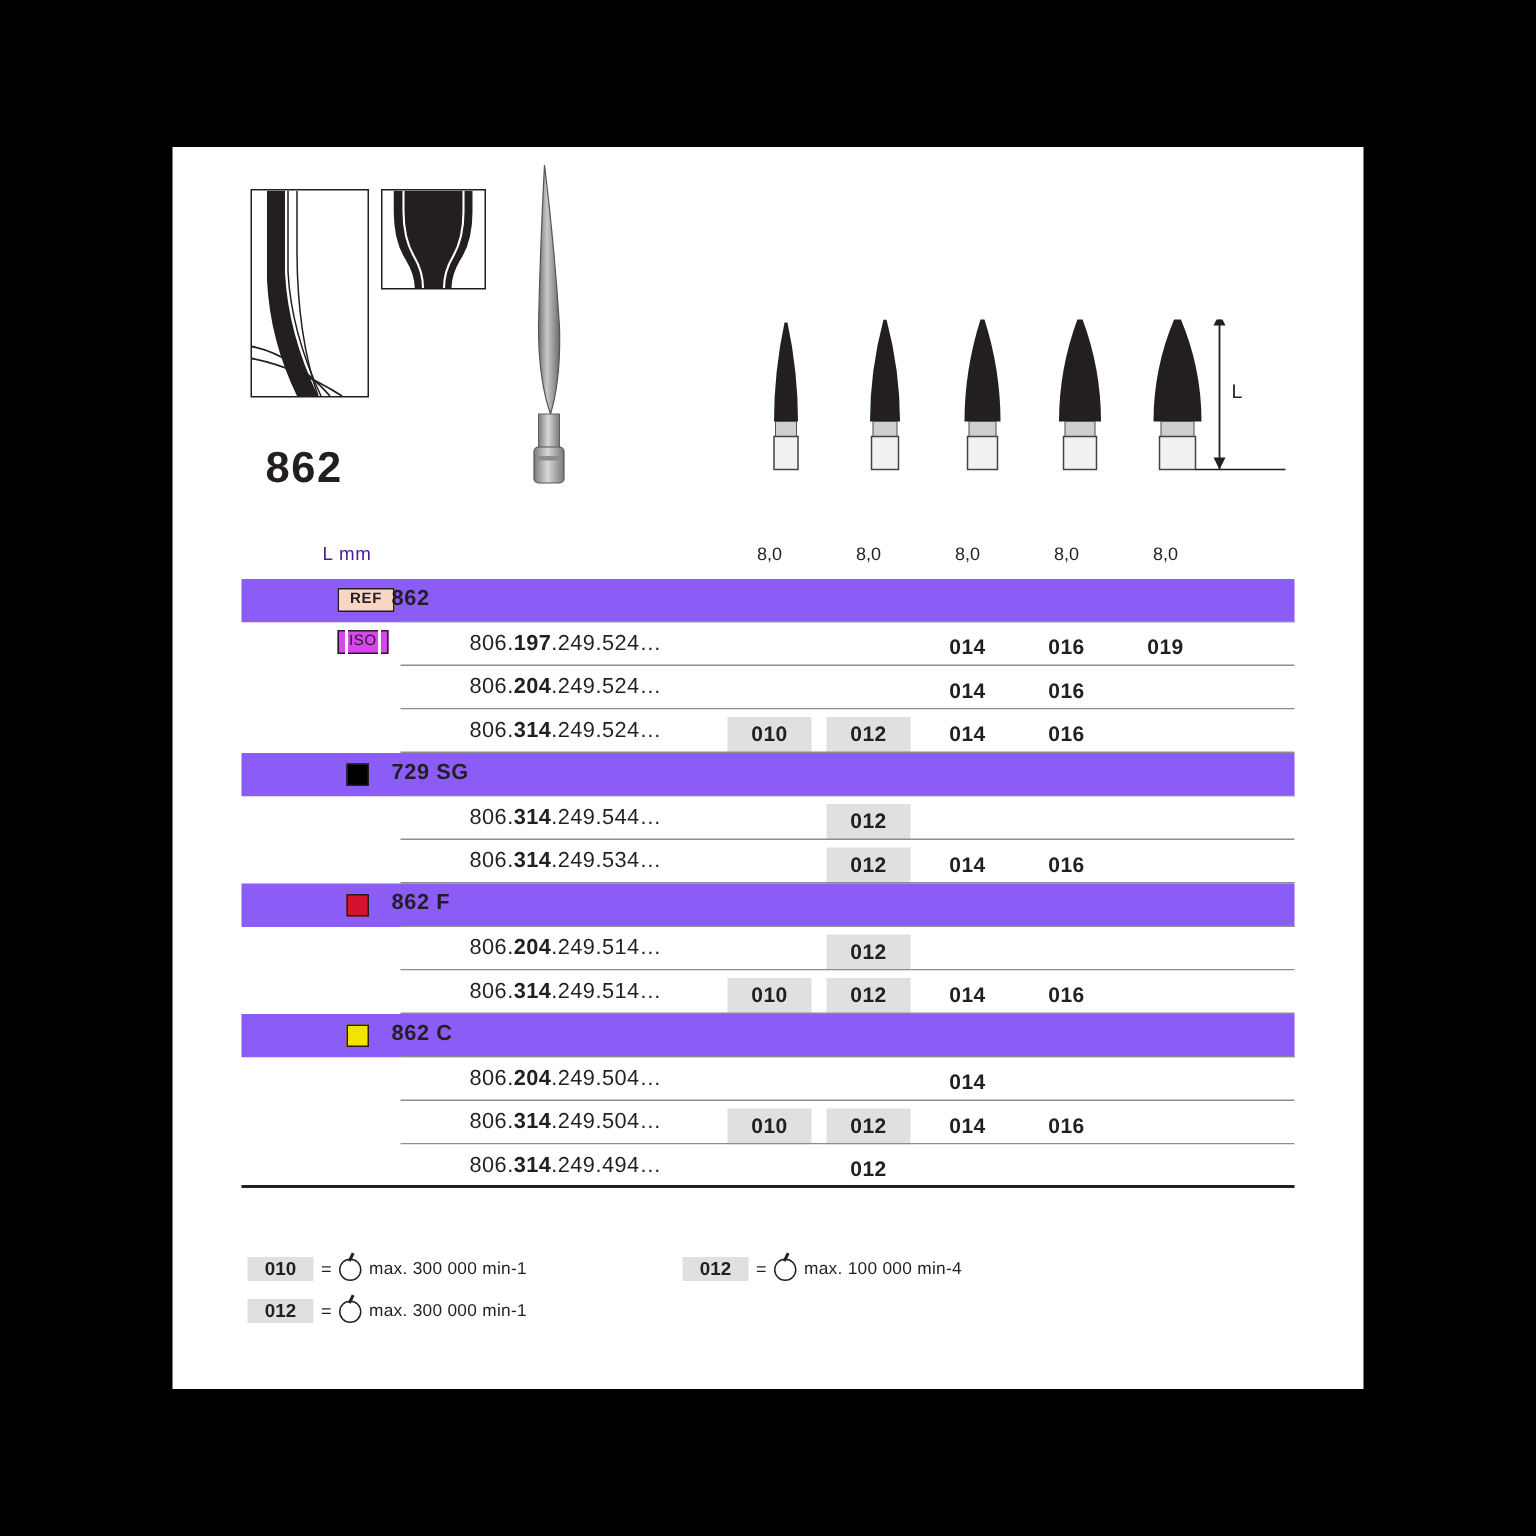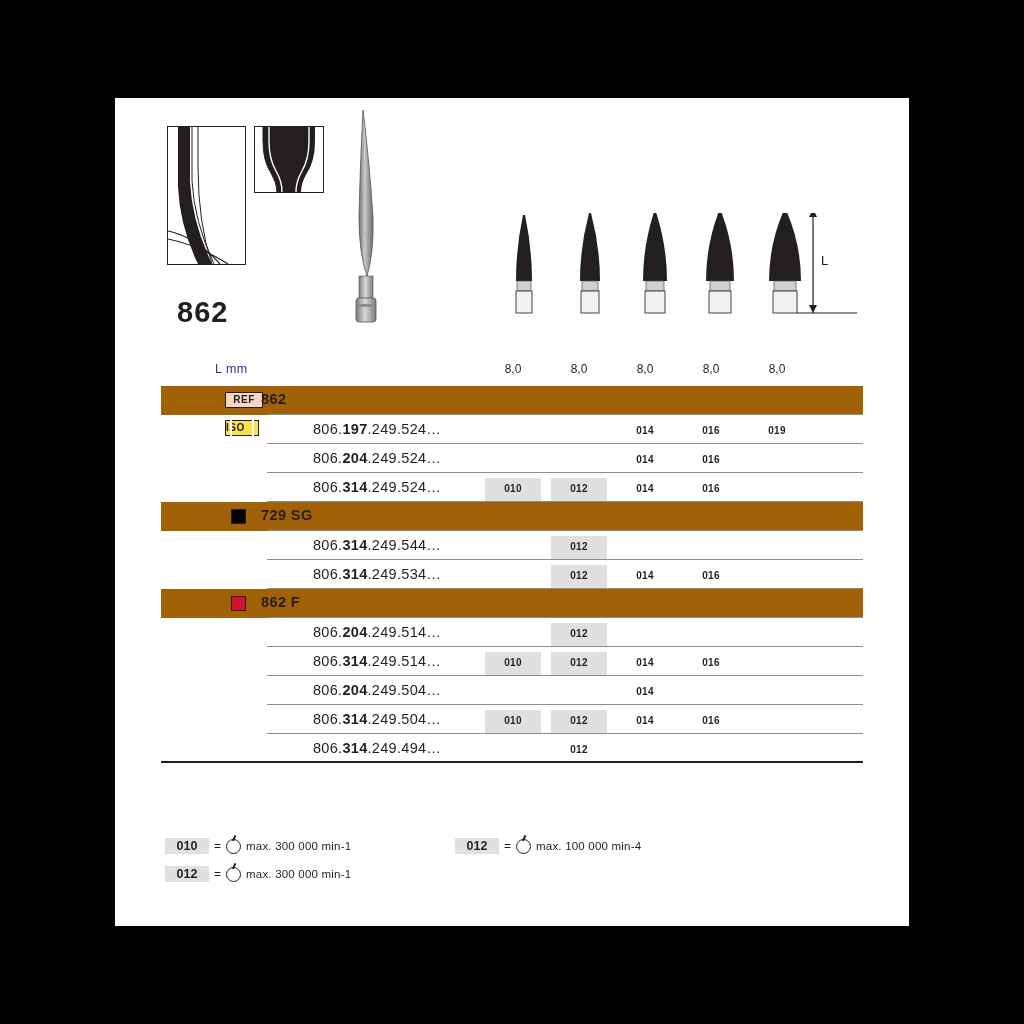--- a/index.html
+++ b/index.html
@@ -90,21 +90,21 @@
     left: 46px;
     top: 288px;
     width: 702px;
   }
   .row {
     position: relative;
     height: 29px;
     box-sizing: border-box;
   }
   .row.band {
-    background: #a16207;
+    background: #8b5cf6;
   }
   .row.plain {
     background: #ffffff;
   }
   .row .rule {
     position: absolute;
     left: 0;
     right: 0;
     bottom: 0;
     height: 1px;
@@ -165,43 +165,43 @@
   }
   .isobox {
     position: absolute;
     left: 64px;
     top: 5px;
     width: 34px;
     height: 16px;
     border: 1.5px solid #231f20;
     box-sizing: border-box;
     font-size: 10px;
-    font-weight: bold;
-    color: #231f20;
-    text-align: left;
+    font-weight: normal;
+    color: #231f20;
+    text-align: center;
     line-height: 13px;
     letter-spacing: .5px;
-    background: #fde047;
+    background: #d946ef;
   }
   .isobox::before, .isobox::after {
     content: "";
     position: absolute;
     top: -1.5px;
     bottom: -1.5px;
     width: 2px;
     background: #ffffff;
   }
   .isobox::before { left: 4px; }
   .isobox::after  { right: 4px; }
   .size {
     position: absolute;
     top: 5px;
     width: 56px;
     text-align: center;
-    font-size: 10px;
+    font-size: 14px;
     font-weight: bold;
     color: #231f20;
     letter-spacing: .3px;
     height: 24px;
     line-height: 22px;
     box-sizing: border-box;
   }
   .size.hl { background: #e0e0e0; }
   
   .notes {
@@ -424,20 +424,25 @@
     </div>
     <div class="row plain">
       <div class="cell-code"><span>806.</span><b>314</b><span>.249.514…</span></div>
       <div class="size hl" style="left:324px;">010</div>
       <div class="size hl" style="left:390px;">012</div>
       <div class="size" style="left:456px;">014</div>
       <div class="size" style="left:522px;">016</div>
       <div class="rule thin"></div>
     </div>
 
+    <div class="row band">
+      <div class="swatch" style="background:#f4e300;"></div>
+      <div class="grp-label">862 C</div>
+      <div class="rule thin"></div>
+    </div>
     <div class="row plain">
       <div class="cell-code"><span>806.</span><b>204</b><span>.249.504…</span></div>
       <div class="size" style="left:324px;"></div>
       <div class="size" style="left:390px;"></div>
       <div class="size" style="left:456px;">014</div>
       <div class="size" style="left:522px;"></div>
       <div class="rule thin"></div>
     </div>
     <div class="row plain">
       <div class="cell-code"><span>806.</span><b>314</b><span>.249.504…</span></div>

